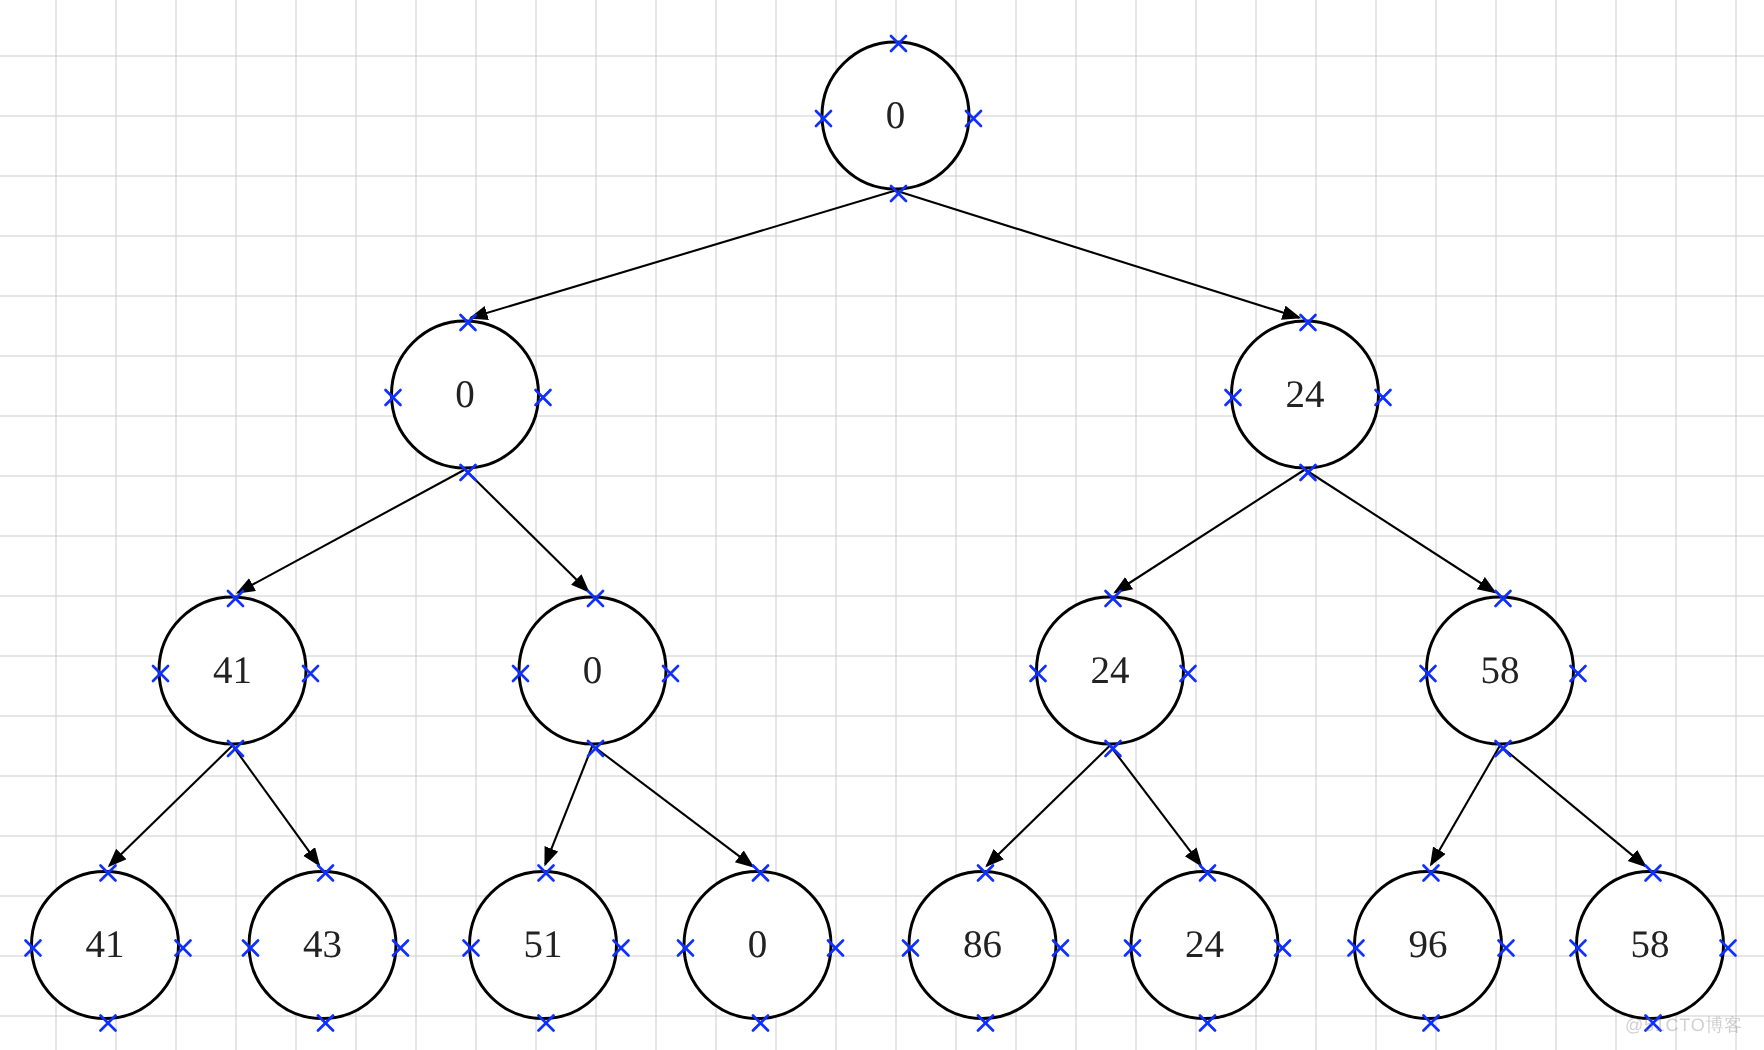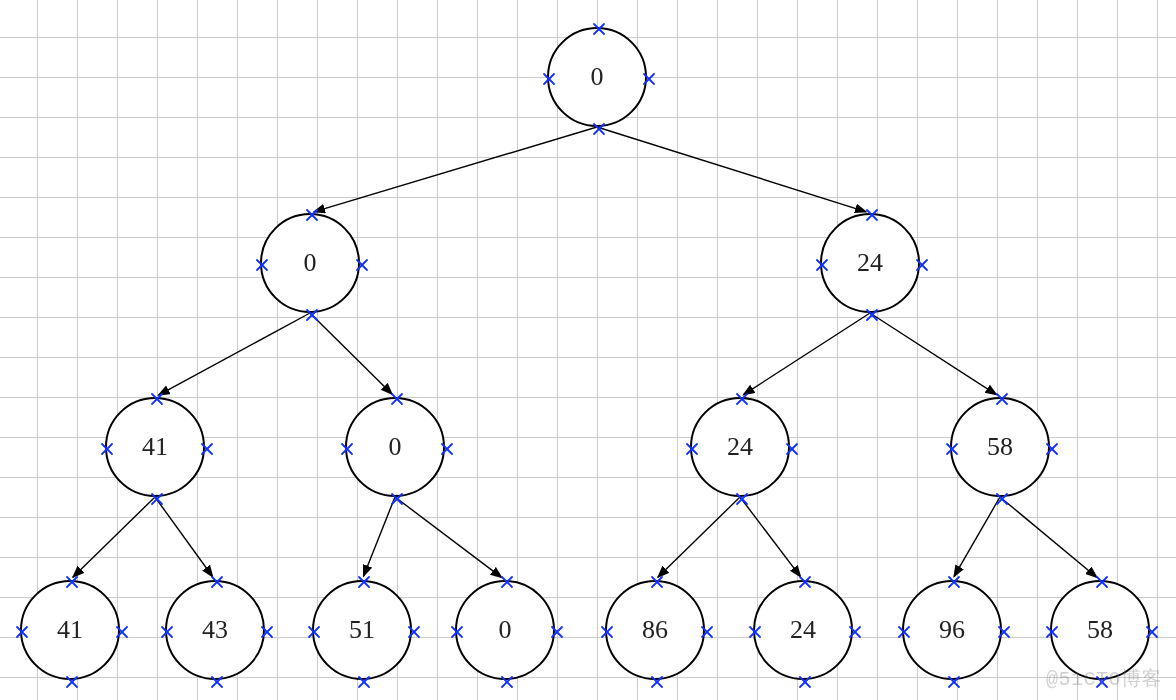--- a/index.html
+++ b/index.html
@@ -52,22 +52,22 @@
     position: absolute;
     width: 14px;
     height: 14px;
     pointer-events: none;
   }
   .port svg { display:block; }
   .watermark {
     position: absolute;
     right: 14px;
     bottom: 8px;
-    font-family: Liberation Mono, monospace;
-    font-size: 20px;
+    font-family: Liberation Sans, sans-serif;
+    font-size: 12px;
     color: rgba(120,120,120,0.35);
     letter-spacing: 0.5px;
   }
 </style>
 </head>
 <body>
 
 <div class="canvas">
   <svg class="edges">
     <defs>

